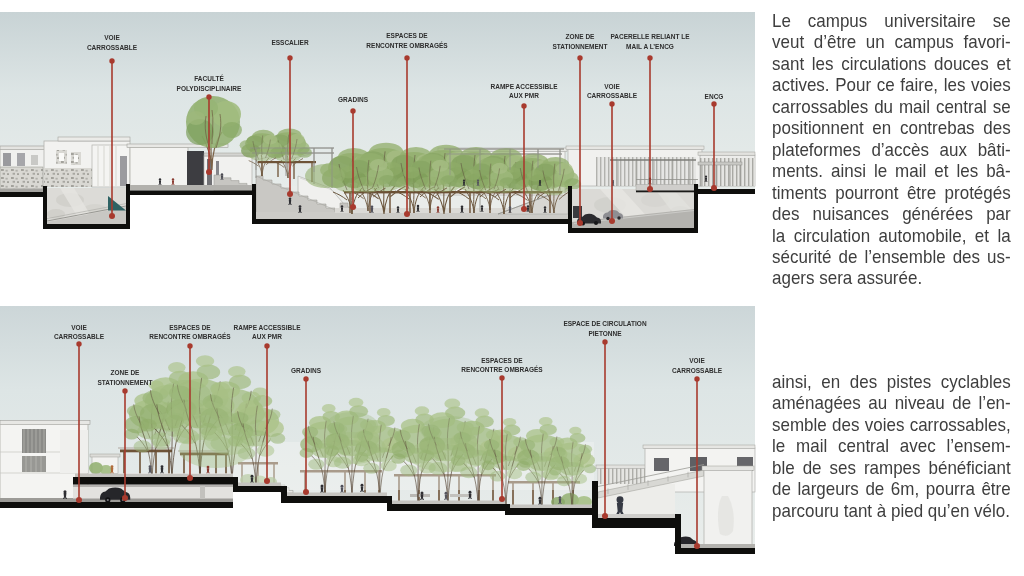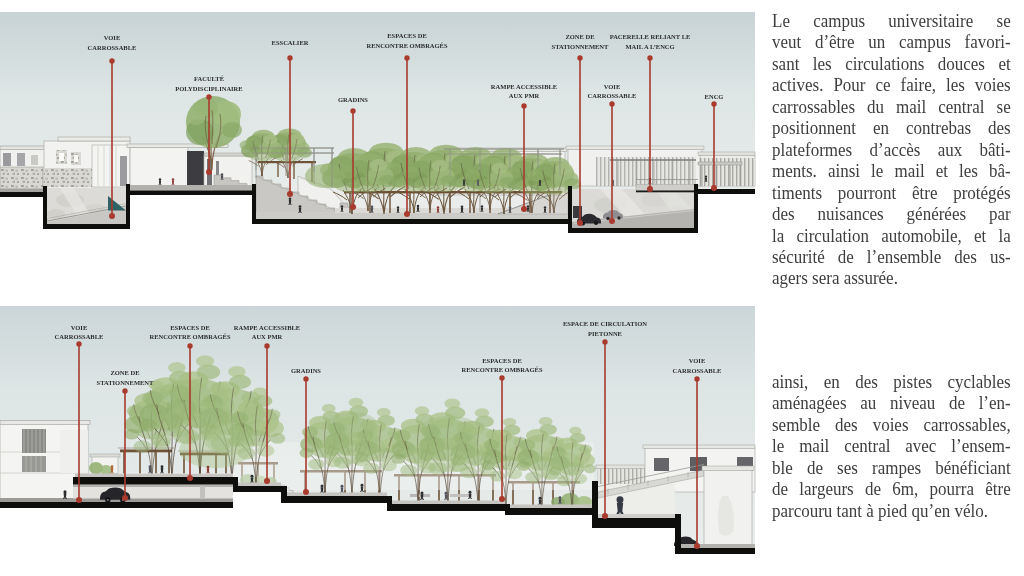--- a/index.html
+++ b/index.html
@@ -1,15 +1,15 @@
 <!DOCTYPE html>
 <html><head><meta charset="utf-8">
 <style>
 html,body{margin:0;padding:0;background:#fff;}
-#page{position:relative;width:1024px;height:576px;overflow:hidden;font-family:Liberation Serif, serif;}
+#page{position:relative;width:1024px;height:576px;overflow:hidden;font-family:Liberation Sans, sans-serif;}
 svg{position:absolute;left:0;top:0;}
 .para{position:absolute;color:#3e3e3e;font-size:19px;line-height:21.45px;width:267px;left:772px;text-align:justify;text-align-last:justify;transform:scaleX(0.894);transform-origin:0 0;}
 .para .last{text-align-last:left;}
 .lbl{font-size:6.5px;font-weight:bold;fill:#2e2e2e;letter-spacing:0px;}
 </style></head>
 <body>
 <div id="page">
 <svg width="1024" height="576" viewBox="0 0 1024 576">
 <defs>
 <linearGradient id="skyg" x1="0" y1="0" x2="0" y2="1">

